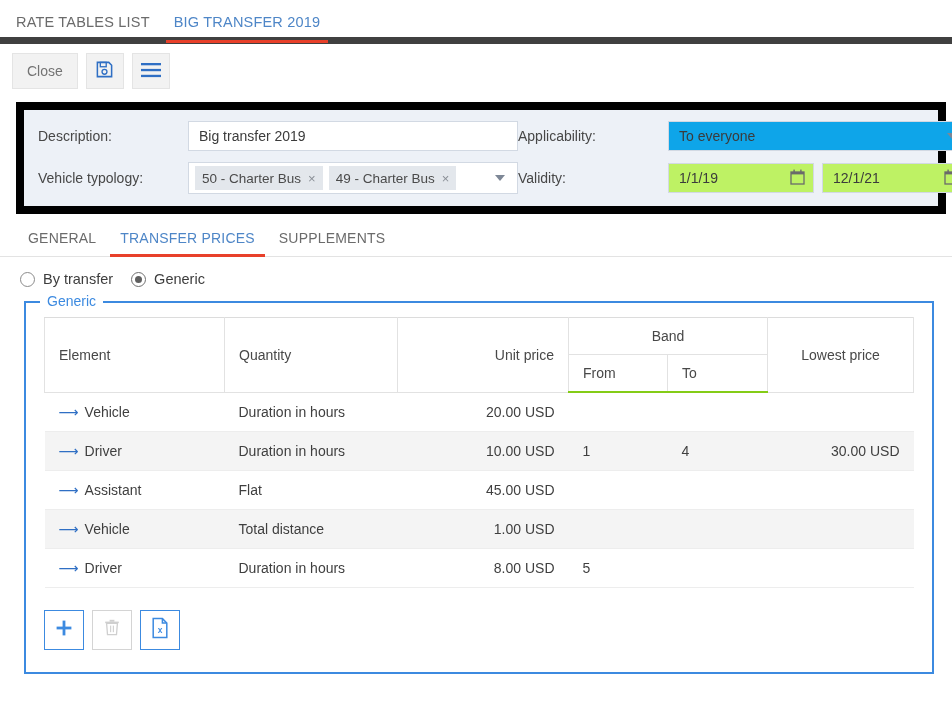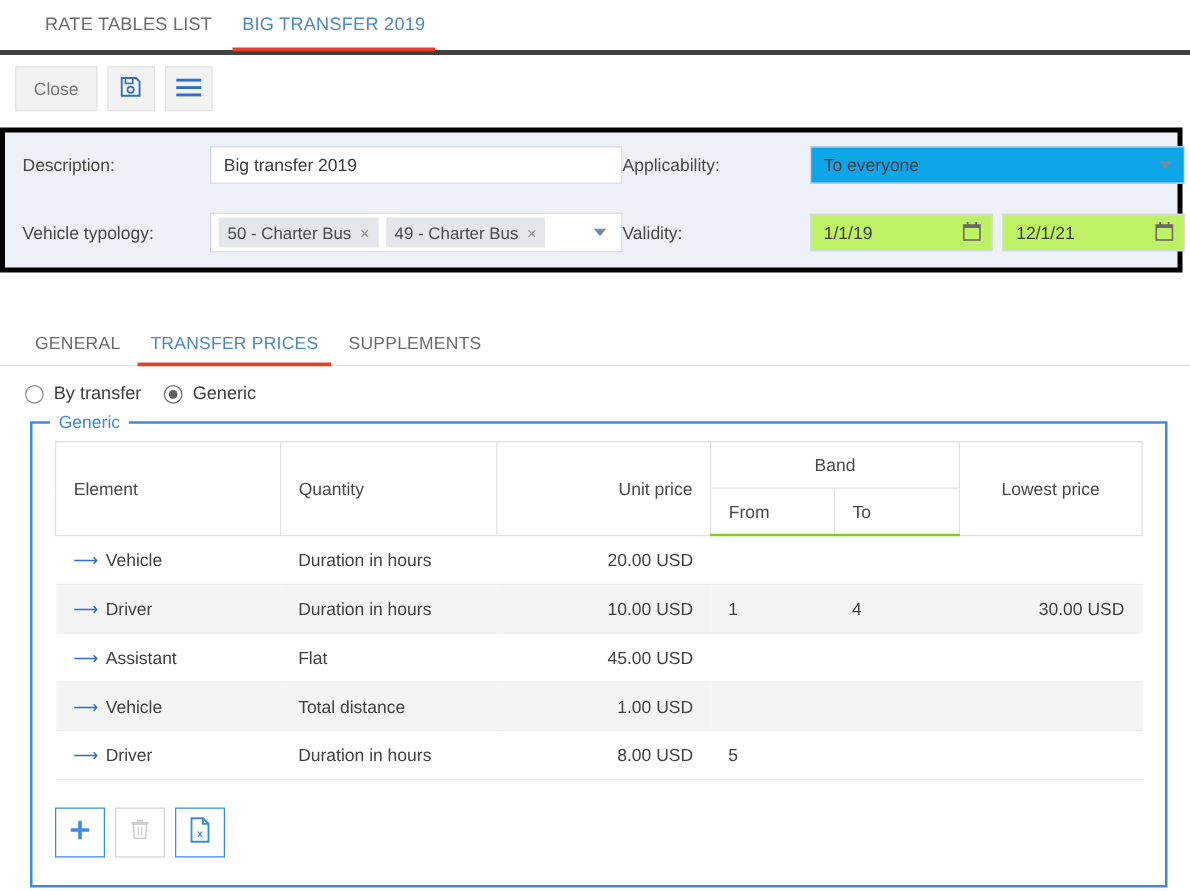--- a/index.html
+++ b/index.html
@@ -10,23 +10,23 @@
     font-family: "Liberation Sans", sans-serif;
     color: #444444;
     -webkit-font-smoothing: antialiased;
   }
 
   
   .tabstrip {
     position: relative;
     height: 44px;
     display: flex;
-    align-items: flex-end;
-    padding-left: 24px;
-    border-bottom: 4px solid #404040;
+    align-items: flex-start;
+    padding-left: 4px;
+    border-bottom: 7px solid #404040;
   }
   .tabstrip .tab {
     font-size: 14.5px;
     letter-spacing: .2px;
     padding: 14px 12px 12px 12px;
     color: #6b6b6b;
     cursor: pointer;
     position: relative;
     background: none;
     border: none;
@@ -66,28 +66,28 @@
   .tb-btn.icon-only { padding: 0; width: 38px; }
   .toolbar-title {
     margin-left: 16px;
     font-size: 14.5px;
     color: #555555;
     letter-spacing: .3px;
   }
 
   
   .form-panel {
-    margin: 4px 6px 0 0;
-    border: 4px solid #000000;
+    margin: 4px 6px 0 16px;
+    border: 8px solid #000000;
     background: #edf1f7;
     padding: 10px 14px 12px 14px;
     display: grid;
     grid-template-columns: 150px 330px 150px 300px;
     grid-template-rows: 32px 32px;
-    row-gap: 22px;
+    row-gap: 10px;
     align-items: center;
   }
   .form-label {
     font-size: 14px;
     color: #474747;
   }
   .txt-input {
     height: 30px;
     background: #ffffff;
     border: 1px solid #d2d9e3;
@@ -166,21 +166,20 @@
   }
   .subtab {
     font-size: 14px;
     letter-spacing: .2px;
     color: #6b6b6b;
     padding: 8px 12px 10px 12px;
     position: relative;
     cursor: pointer;
     background: none; border: none;
     font-family: inherit;
-    margin-top: 32px;
   }
   .subtab.active { color: #4e86c7; }
   .subtab.active::after {
     content: "";
     position: absolute;
     left: 2px; right: 2px; bottom: -1px;
     height: 3px;
     background: #e8402a;
   }
 

